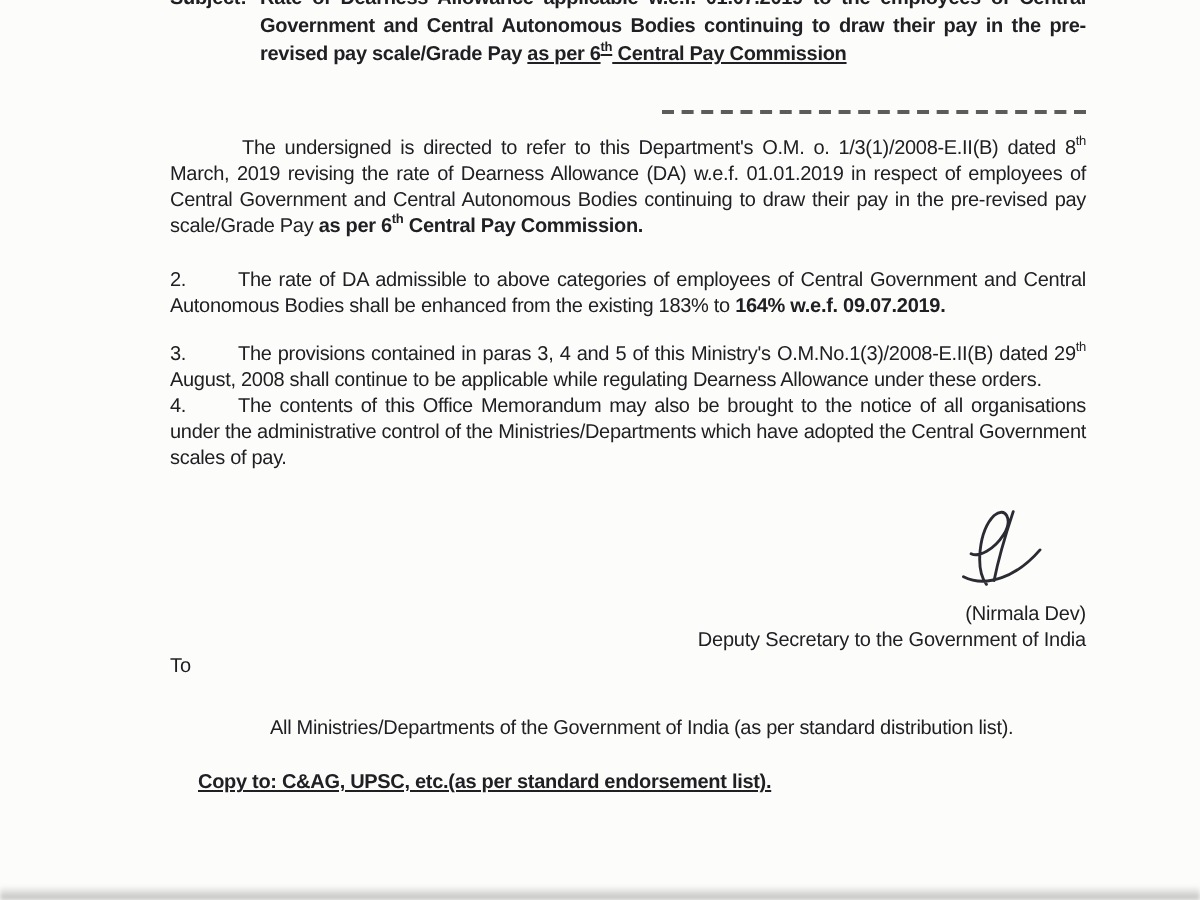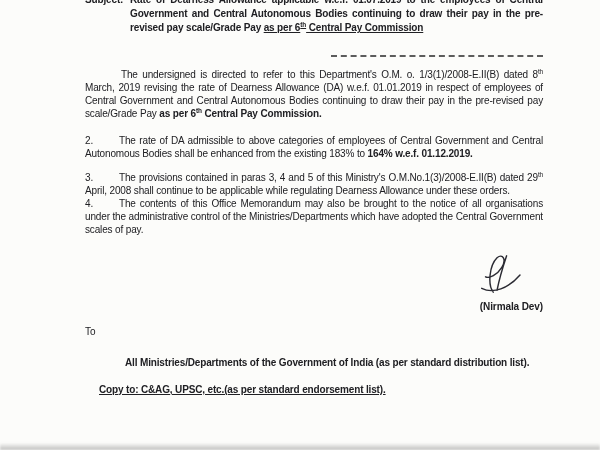--- a/index.html
+++ b/index.html
@@ -25,24 +25,24 @@
   .p1 { margin-top:11px; text-indent:36px; }
   .p2 { margin-top:14px; }
   .p3 { margin-top:11px; }
   .p4 { }
   .par-num { display:inline-block; width:34px; text-indent:0; }
 
   sup { font-size:6.5px; line-height:0; vertical-align:super; }
 
   .sig-block { margin-top:16px; text-align:right; }
   .sig-scribble { display:inline-block; margin-right:10px; }
-  .sig-name, .sig-title { font-weight:bold; font-size:10px; line-height:13px; letter-spacing:-0.1px; }
+  .sig-name, .sig-title { font-weight:normal; font-size:10px; line-height:13px; letter-spacing:-0.1px; }
 
-  .to-label { margin-top:12px; font-size:10px; line-height:13px; }
-  .distribution { margin-top:18px; margin-left:40px; font-weight:bold; font-size:10px; line-height:13px; letter-spacing:-0.15px; }
+  .to-label { margin-top:0; font-size:10px; line-height:13px; }
+  .distribution { margin-top:18px; margin-left:50px; font-weight:normal; font-size:10px; line-height:13px; letter-spacing:-0.15px; }
   .copyto { margin-top:14px; margin-left:14px; font-weight:bold; font-size:10px; line-height:13px; letter-spacing:-0.15px;text-decoration:underline; }
 
   .scan-bottom {
     position:absolute; left:0; right:0; bottom:0; height:7px;
     background:linear-gradient(to bottom, rgba(0,0,0,0), rgba(125,125,125,0.5));
     filter:blur(1px);
   }
 </style>
 </head>
 <body>
@@ -52,33 +52,34 @@
 
     <div class="subject">
       <div class="subject-label">Subject:</div>
       <div class="subject-text"><span style="font-weight: bold;">Rate of Dearness Allowance applicable w.e.f. 01.07.2019 to the employees of Central Government and Central Autonomous Bodies continuing to draw their pay in the pre-revised pay scale/Grade Pay </span><span style="font-weight: bold; text-decoration: underline;">as per 6</span><sup style="font-weight: bold; text-decoration: underline;">th</sup><span style="font-weight: bold; text-decoration: underline;"> Central Pay Commission</span></div>
     </div>
 
     <div class="sep"></div>
 
     <p class="doc-text body-par p1"><span>The undersigned is directed to refer to this Department's O.M. o. 1/3(1)/2008-E.II(B) dated 8</span><sup>th</sup><span> March, 2019 revising the rate of Dearness Allowance (DA) w.e.f. 01.01.2019 in respect of employees of Central Government and Central Autonomous Bodies continuing to draw their pay in the pre-revised pay scale/Grade Pay </span><span style="font-weight: bold;">as per 6</span><sup style="font-weight: bold;">th</sup><span style="font-weight: bold;"> Central Pay Commission.</span></p>
 
-    <p class="doc-text body-par p2"><span class="par-num">2.</span><span><span>The rate of DA admissible to above categories of employees of Central Government and Central Autonomous Bodies shall be enhanced from the existing 183% to </span><span style="font-weight: bold;">164% w.e.f. 01.12.2019.</span></span></p>
+    <p class="doc-text body-par p2"><span class="par-num">2.</span><span><span>The rate of DA admissible to above categories of employees of Central Government and Central Autonomous Bodies shall be enhanced from the existing 183% to </span><span style="font-weight: bold;">164% w.e.f. 09.07.2019.</span></span></p>
 
-    <p class="doc-text body-par p3"><span class="par-num">3.</span><span><span>The provisions contained in paras 3, 4 and 5 of this Ministry's O.M.No.1(3)/2008-E.II(B) dated 29</span><sup>th</sup><span> April, 2008 shall continue to be applicable while regulating Dearness Allowance under these orders.</span></span></p>
+    <p class="doc-text body-par p3"><span class="par-num">3.</span><span><span>The provisions contained in paras 3, 4 and 5 of this Ministry's O.M.No.1(3)/2008-E.II(B) dated 29</span><sup>th</sup><span> August, 2008 shall continue to be applicable while regulating Dearness Allowance under these orders.</span></span></p>
 
     <p class="doc-text body-par p4"><span class="par-num">4.</span><span><span>The contents of this Office Memorandum may also be brought to the notice of all organisations under the administrative control of the Ministries/Departments which have adopted the Central Government scales of pay.</span></span></p>
 
     <div class="sig-block">
       <span class="sig-scribble">
         <svg viewBox="0 0 70 46" width="70" height="44" aria-hidden="true">
           <path d="M30,42 C24,34 26,14 34,6 C40,1 44,8 39,16 C34,24 26,28 22,26 M18,38 C30,44 46,38 58,24 M44,4 C40,16 36,30 34,40" fill="none" stroke="#2b2b33" stroke-width="1.5" stroke-linecap="round"></path>
         </svg>
       </span>
       <div class="sig-name">(Nirmala Dev)</div>
+      <div class="sig-title">Deputy Secretary to the Government of India</div>
     </div>
 
     <div class="to-label">To</div>
 
     <div class="distribution">All Ministries/Departments of the Government of India (as per standard distribution list).</div>
 
     <div class="copyto">Copy to: C&amp;AG, UPSC, etc.(as per standard endorsement list).</div>
 
   </div>
 

